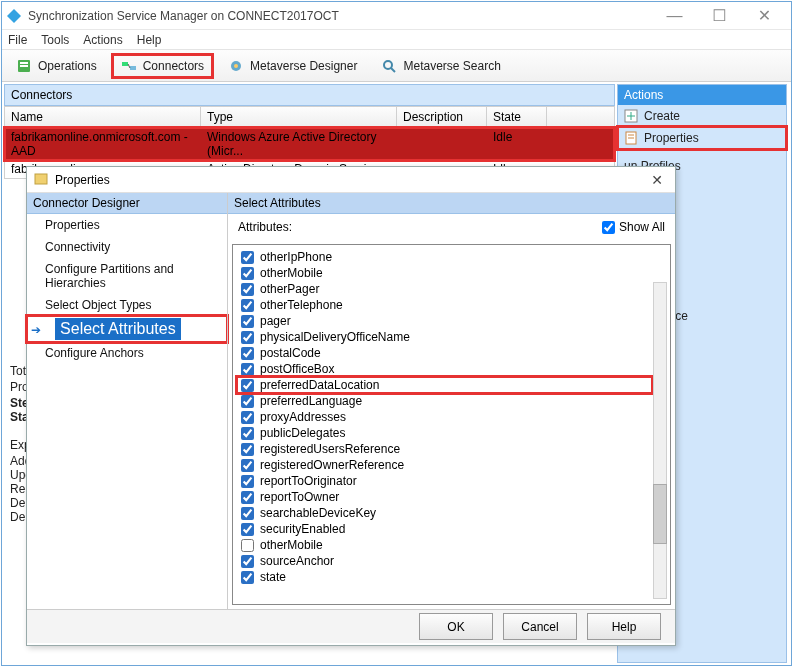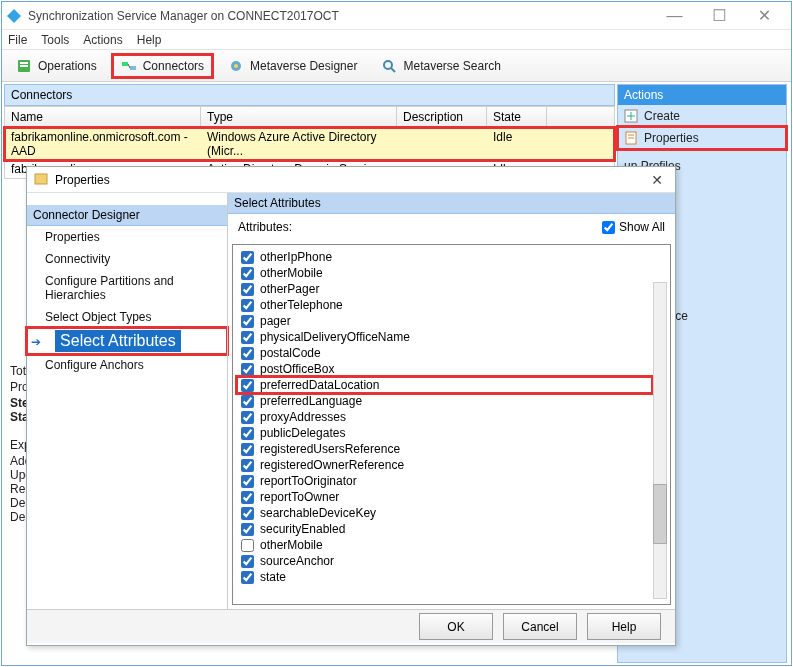--- a/index.html
+++ b/index.html
@@ -31,21 +31,21 @@
 .actions-head { background: #3a97e6; color: #fff; font-size: 12px; padding: 3px 6px; }
 .act { display: flex; align-items: center; gap: 6px; padding: 4px 6px; font-size: 12px; color: #222; }
 .act .ai { width: 14px; height: 14px; }
 .sidebits { position: absolute; left: 8px; font-size: 12px; color: #222; }
 
 .dlg { position: absolute; left: 26px; top: 166px; width: 650px; height: 480px; background: #fff; border: 1px solid #9aa; box-shadow: 2px 2px 6px rgba(0,0,0,.2); }
 .dlg-title { height: 26px; display: flex; align-items: center; padding: 0 6px; background: #fff; border-bottom: 1px solid #e0e0e0; }
 .dlg-title .dt { flex: 1; font-size: 12px; }
 .dlg-close { width: 24px; text-align: center; color: #444; font-size: 14px; }
 .dlg-body { display: flex; height: calc(100% - 62px); }
-.dlg-left { width: 200px; margin-top: 12px; }
+.dlg-left { width: 200px; }
 .dlg-left-head { background: #bcd6f3; font-size: 12px; padding: 3px 6px; border-bottom: 1px solid #9bc1e8; }
 .des-item { font-size: 12px; padding: 4px 6px 4px 18px; color: #111; }
 .des-sel { background: #1a6fc7; color: #fff; display: inline-block; padding: 2px 5px; margin-left: 12px; }
 .arrow { color: #1a6fc7; font-size: 12px; margin-right: 2px; }
 
 .dlg-right { flex: 1; border-left: 1px solid #ccc; display: flex; flex-direction: column; }
 .sel-head { background: #bcd6f3; font-size: 12px; padding: 3px 6px; border-bottom: 1px solid #9bc1e8; }
 .show-row { font-size: 12px; padding: 6px 10px; display: flex; align-items: center; gap: 10px; }
 .show-row .lab { width: 60px; }
 .attr { display: flex; align-items: flex-end; gap: 6px; font-size: 12px; padding: 1px 4px; }
@@ -128,21 +128,21 @@
   <div class="body-area">
     <div class="left-col">
       <div class="grid-head">Connectors</div>
       <div class="grid">
         <div class="gh">
           <div class="cell c-name">Name</div>
           <div class="cell c-type">Type</div>
           <div class="cell c-desc">Description</div>
           <div class="cell c-state">State</div>
         </div>
-        <div class="grow hl-red" style="background:#fef9c3">
+        <div class="grow hl-red" style="background:#b91c1c">
           <div class="cell c-name">fabrikamonline.onmicrosoft.com - AAD</div>
           <div class="cell c-type">Windows Azure Active Directory (Micr...</div>
           <div class="cell c-desc"></div>
           <div class="cell c-state">Idle</div>
         </div>
         <div class="grow">
           <div class="cell c-name">fabrikamonline.com</div>
           <div class="cell c-type">Active Directory Domain Services</div>
           <div class="cell c-desc"></div>
           <div class="cell c-state">Idle</div>

